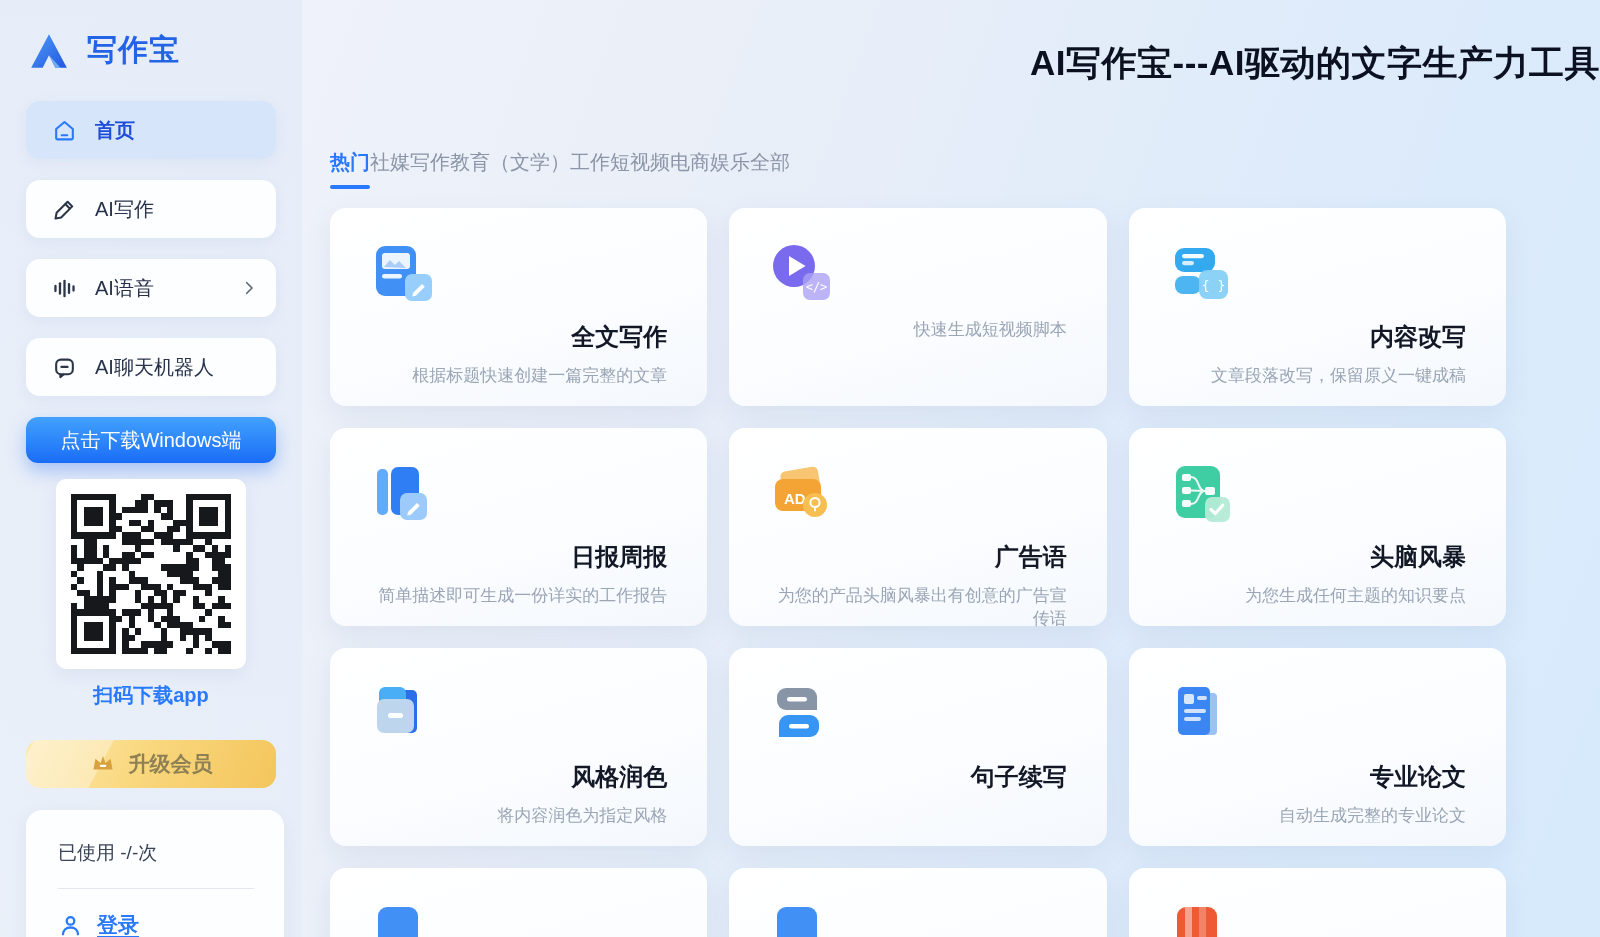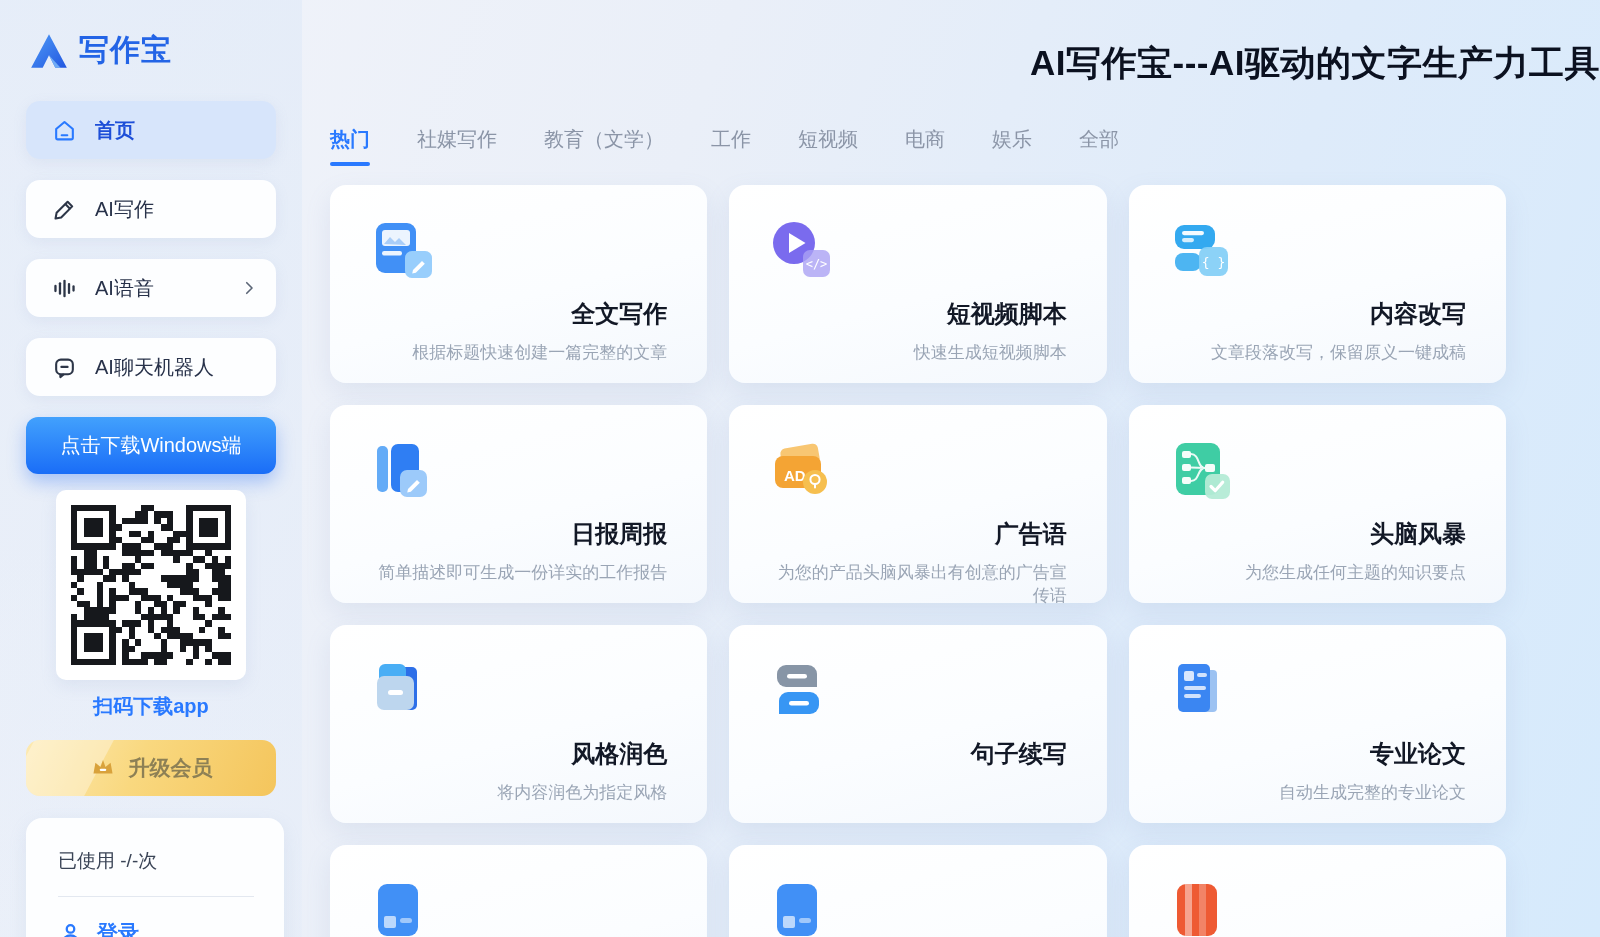--- a/index.html
+++ b/index.html
@@ -6,61 +6,61 @@
   html,body { width:1600px; height:937px; overflow:hidden; }
   body {
     font-family:"Liberation Sans","DejaVu Sans",sans-serif;
     background:linear-gradient(110deg,#f2f4fa 0%,#eaeff8 38%,#deebfa 70%,#d6eafc 100%);
     position:relative;
   }
   
   .sidebar { position:absolute; left:0; top:0; width:302px; height:100%;
     padding:20px 26px 0 26px;
     background:linear-gradient(180deg,rgba(226,235,248,.75),rgba(222,233,248,.25)); }
-  .logo-row { display:flex; align-items:center; gap:9px; margin:10px 0 30px 2px; }
+  .logo-row { display:flex; align-items:center; gap:17px; margin:10px 0 30px 2px; }
   .logo-mark { width:42px; height:40px; }
   .logo-text { font-size:30px; font-weight:800; color:#2364e6; letter-spacing:1px; }
   .menu-item { height:58px; border-radius:14px; background:#fdfeff;
     display:flex; align-items:center; gap:18px; padding:0 18px 0 26px;
     margin-bottom:21px; font-size:20px; color:#28324a;
     box-shadow:0 4px 14px rgba(140,160,200,.12); cursor:pointer; }
   .menu-item.active { background:#d7e5fb; color:#1d4ed8; font-weight:700; }
   .menu-item .spacer { flex:1; }
   .side-icon { width:25px; height:25px; display:flex; }
   .side-icon svg { width:100%; height:100%; }
   .chevron { width:18px; height:18px; display:none; }
   .menu-item.has-chevron .chevron { display:block; }
-  .download-btn { margin-top:5px; height:57px; border-radius:12px;
+  .download-btn { margin-top:5px; height:46px; border-radius:12px;
     background:linear-gradient(180deg,#42a1fd,#1a6df7);
     color:#fff; font-size:20px; display:flex; align-items:center; justify-content:center;
     box-shadow:0 8px 18px rgba(40,110,240,.35); cursor:pointer; }
   .qr-card { width:190px; height:190px; background:#fff; border-radius:10px;
     margin:16px auto 0; display:flex; align-items:center; justify-content:center;
     box-shadow:0 6px 16px rgba(140,160,200,.15); }
   .qr-card svg { width:160px; height:160px; }
   .qr-caption { text-align:center; color:#2979ff; font-weight:700; font-size:20px; margin-top:13px; }
-  .upgrade-btn { margin-top:20px; height:56px; border-radius:14px; position:relative; overflow:hidden;
+  .upgrade-btn { margin-top:31px; height:48px; border-radius:14px; position:relative; overflow:hidden;
     background:linear-gradient(115deg,#fdeab2 0%,#f9d87f 45%,#f4c55c 100%);
     display:flex; align-items:center; justify-content:center; gap:13px;
     font-size:21px; color:#8d8055; font-weight:600; cursor:pointer; }
   .upgrade-btn::before { content:''; position:absolute; left:-8px; top:-40px;
     width:70px; height:160px; background:rgba(255,255,255,.35); transform:rotate(28deg); }
   .crown { width:26px; height:26px; position:relative; z-index:1; }
   .usage-card { margin-top:22px; background:#fdfeff; border-radius:16px;
     padding:30px 0 46px 32px; width:258px; box-shadow:0 6px 18px rgba(140,160,200,.14); }
   .usage-text { font-size:19px; color:#3a4456; }
   .usage-divider { height:1px; background:#e3e8f0; margin:22px 30px 22px 0; }
   .login-row { display:flex; align-items:center; gap:14px; color:#2979ff;
     font-size:21px; font-weight:600; cursor:pointer; }
   .login-label { text-decoration:underline; text-underline-offset:4px; }
   .login-icon { width:25px; height:25px; display:flex; }
   
   .main { position:absolute; left:330px; top:0; right:0; height:100%; padding-top:40px;text-align:right; }
   .page-title { font-size:35px; font-weight:800; color:#0b1120; letter-spacing:.5px; }
-  .tabs { display:flex; gap:47px; margin-top:39px; }
+  .tabs { display:flex; margin-top:62px; }
   .tab { font-size:20px; color:#8b95a7; cursor:pointer; }
   .tab::after { content:''; display:block; height:4px; border-radius:2px;
     background:transparent; margin-top:9px; }
   .tab.active { color:#2979ff; font-weight:700; }
   .tab.active::after { background:#2979ff; }
   .cards { margin-top:19px; width:1176px; display:grid;
     grid-template-columns:repeat(3,1fr); gap:22px; }
   .card { height:198px; border-radius:16px;
     background:linear-gradient(165deg,#ffffff 0%,#fbfdff 55%,#f4f8fd 100%);
     box-shadow:0 10px 26px rgba(130,150,190,.14);
@@ -526,21 +526,20 @@
     <div class="card-title">全文写作</div>
     <div class="card-desc">根据标题快速创建一篇完整的文章</div>
   </div>
       <div class="card">
     <div class="card-icon icon-slot"><svg viewBox="0 0 66 66">
             <circle cx="25" cy="25" r="21" fill="#7a6bee"></circle>
             <path d="M20 15 L36.5 25 L20 35 Z" fill="#ffffff"></path>
             <rect x="34" y="32" width="27" height="27" rx="7" fill="#aaa1f4" opacity=".8"></rect>
             <text x="47.5" y="50" font-size="12" fill="#ffffff" text-anchor="middle" font-family="DejaVu Sans Mono, monospace">&lt;/&gt;</text>
           </svg></div>
-    <div class="card-title">短视频脚本</div>
     <div class="card-desc">快速生成短视频脚本</div>
   </div>
       <div class="card">
     <div class="card-icon icon-slot"><svg viewBox="0 0 66 66">
             <rect x="6" y="7" width="40" height="24" rx="9" fill="#33a9f0"></rect>
             <rect x="13" y="13" width="22" height="4.2" rx="2.1" fill="#ffffff" opacity=".95"></rect>
             <rect x="13" y="20" width="12" height="4.2" rx="2.1" fill="#ffffff" opacity=".8"></rect>
             <rect x="6" y="35" width="26" height="18" rx="8" fill="#4db5f2"></rect>
             <rect x="30" y="29" width="29" height="29" rx="8" fill="#86d0f7" opacity=".95"></rect>
             <text x="44.5" y="49" font-size="13" fill="#ffffff" text-anchor="middle" font-family="DejaVu Sans Mono, monospace">{ }</text>

